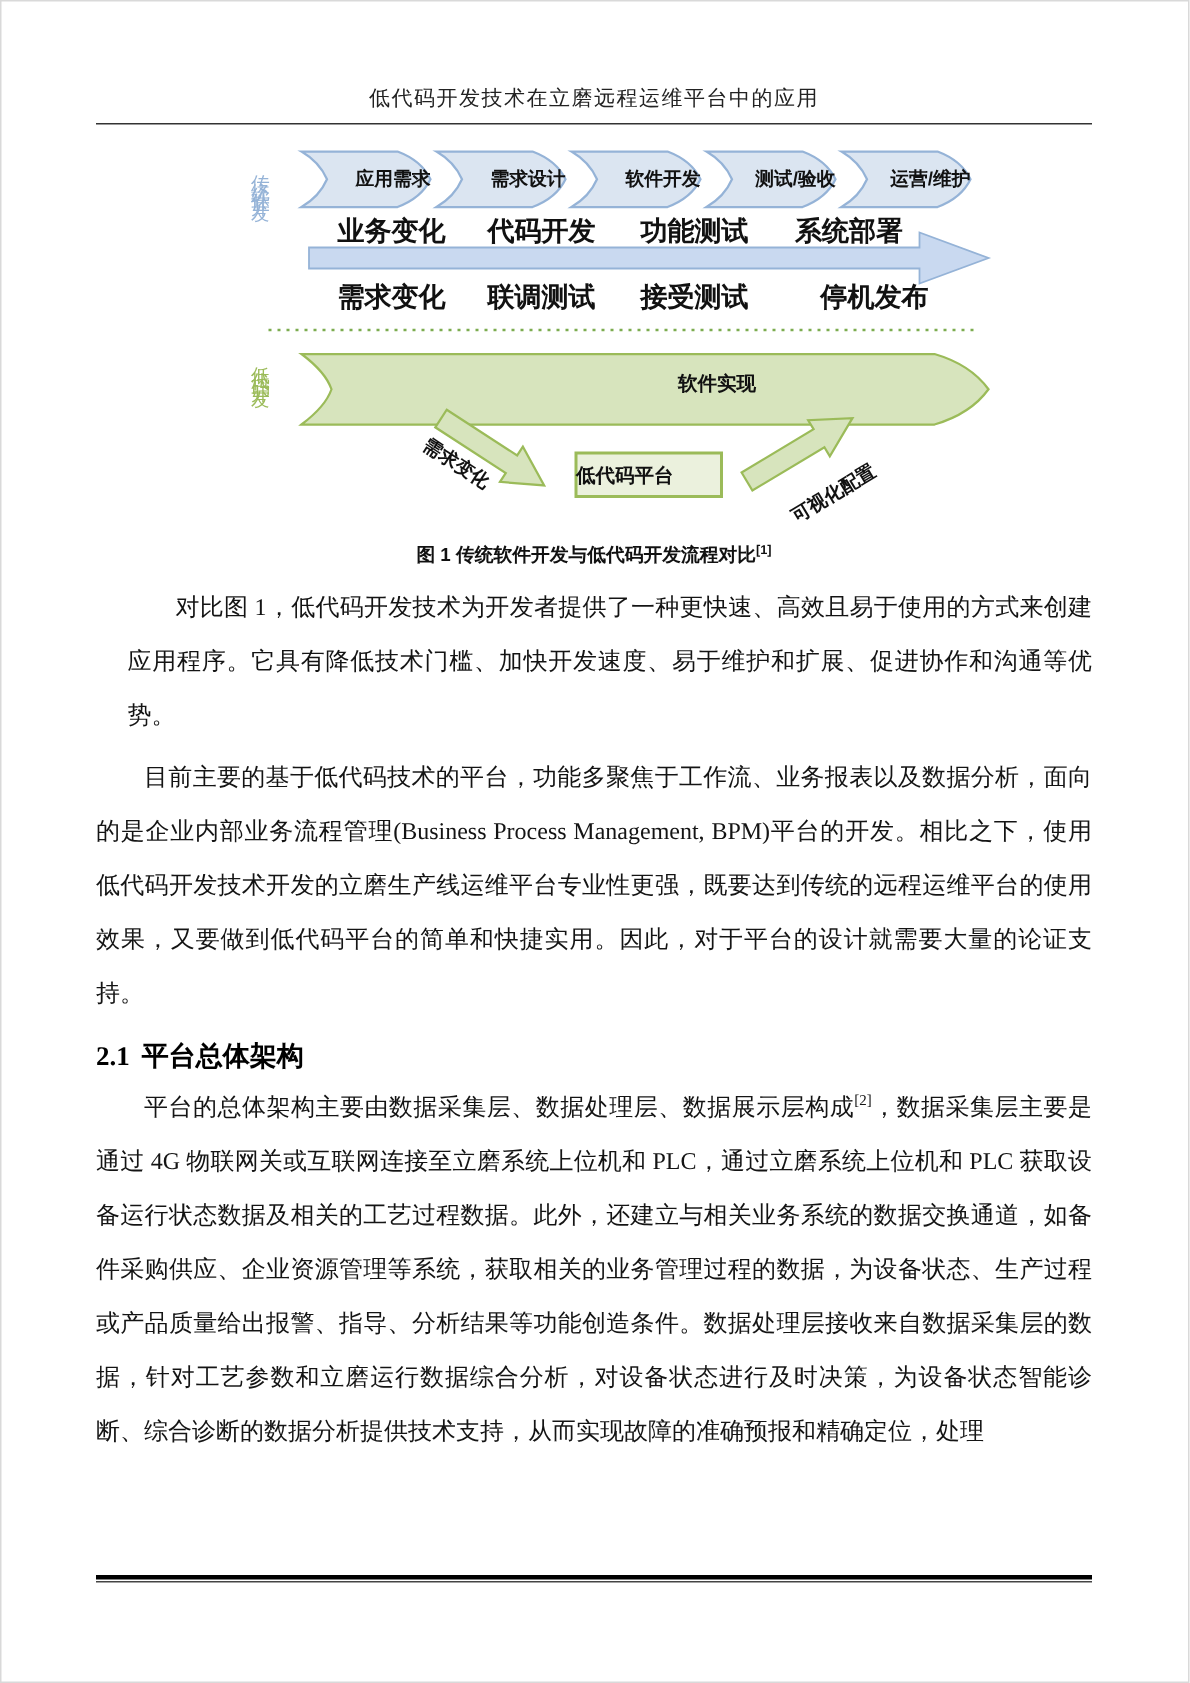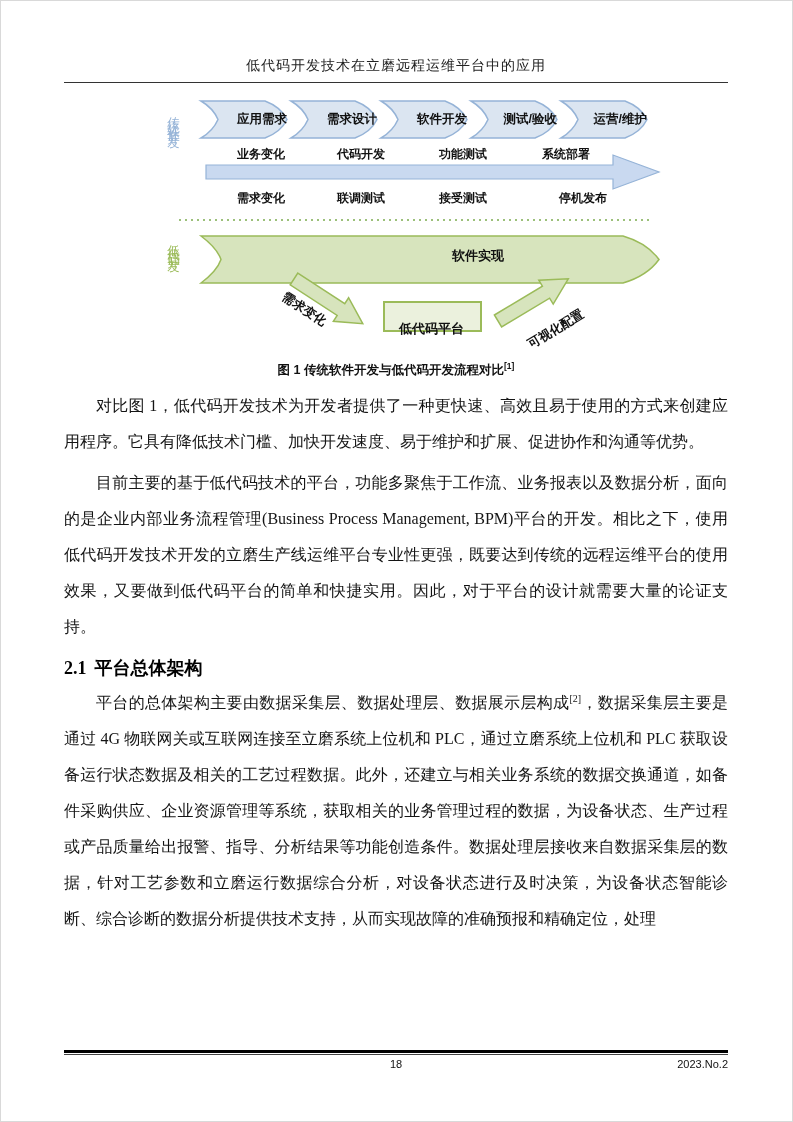--- a/index.html
+++ b/index.html
@@ -53,38 +53,38 @@
   }
   .side-label.blue  { color: #95b3d7; left: 6px;  top: 14px; }
   .side-label.green { color: #9bbb59; left: 6px;  top: 142px; }
   .stage {
     top: 8px; height: 37px; line-height: 37px;
     width: 86px; text-align: right;
     font-weight: bold; font-size: 12.5px; color: #111;
   }
   .rowlbl {
     width: 96px; text-align: center;
-    font-weight: bold; font-size: 12px; color: #111;
+    font-weight: bold; font-size: 18px; color: #111;
     height: 18px; line-height: 18px;
   }
   .row-above { top: 52px; }
   .row-below { top: 96px; }
   .main-arrow-label {
     left: 193px; top: 154px; width: 150px;
     text-align: right; font-weight: bold; font-size: 13px; color: #111;
   }
   .diag-label {
     font-weight: bold; font-size: 12.5px; color: #111;
     text-align: center; white-space: nowrap;
   }
   .diag-down { left: 100px; top: 208px; width: 86px; transform: rotate(33deg); }
   .diag-up   { left: 347px; top: 228px; width: 96px; transform: rotate(-31deg); }
   .box-label {
-    left: 223px; top: 221px; width: 80px; height: 29px; line-height: 29px;
-    text-align: right; font-weight: bold; font-size: 13px; color: #111;
+    left: 223px; top: 209px; width: 80px; height: 29px; line-height: 29px;
+    text-align: left; font-weight: bold; font-size: 13px; color: #111;
   }
 
   .fig-caption {
     margin-top: 10px;
     text-align: center;
     font-family: "Liberation Sans", sans-serif;
     font-weight: bold;
     font-size: 12.5px;
     color: #111;
   }
@@ -93,21 +93,21 @@
   
   .para {
     font-size: 16px;
     line-height: 36px;
     text-align: justify;
     text-align-last: left;
     text-indent: 32px;
     color: #141414;
   }
   .para sup { font-size: 10px; line-height: 0; }
-  .p1 { margin-top: 9px; }
+  .p1 { margin-top: 9px; margin-left: 21px; }
   .h2 {
     margin-top: 8px;
     font-family: "Liberation Sans", sans-serif;
     font-weight: bold;
     font-size: 17.5px;
     color: #000;
     line-height: 30px;
   }
   .h2 .h-num { margin-right: 16px; font-family: "Liberation Serif", serif; }
   .p2 { margin-top: 5px; }
@@ -210,17 +210,13 @@
 
   <h3 class="h21"><span class="h-num">2.1</span><span>平台总体架构</span></h3>
 
   <p class="para p3"><span>平台的总体架构主要由数据采集层、数据处理层、数据展示层构成</span><sup>[2]</sup><span>，数据采集层主要是通过 4G 物联网关或互联网连接至立磨系统上位机和 PLC，通过立磨系统上位机和 PLC 获取设备运行状态数据及相关的工艺过程数据。此外，还建立与相关业务系统的数据交换通道，如备件采购供应、企业资源管理等系统，获取相关的业务管理过程的数据，为设备状态、生产过程或产品质量给出报警、指导、分析结果等功能创造条件。数据处理层接收来自数据采集层的数据，针对工艺参数和立磨运行数据综合分析，对设备状态进行及时决策，为设备状态智能诊断、综合诊断的数据分析提供技术支持，从而实现故障的准确预报和精确定位，处理</span></p>
 
 </div>
 
 <div class="footer">
   <hr class="foot-rule-thick">
   <hr class="foot-rule-thin">
-  <div class="foot-row">
-    <span>18</span>
-    <span class="foot-issue">2023.No.2</span>
-  </div>
 </div>
 
 </body></html>

